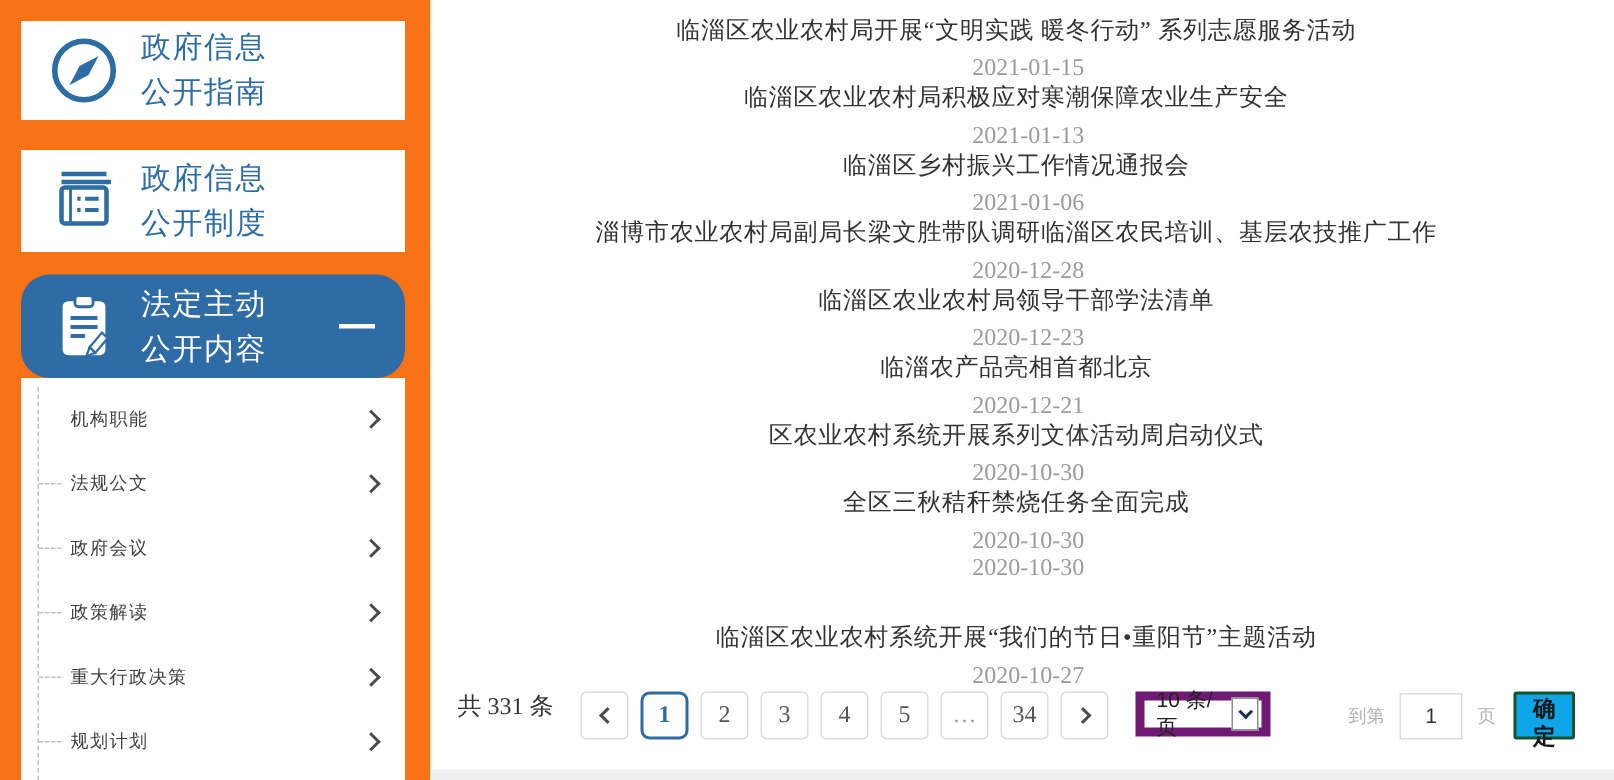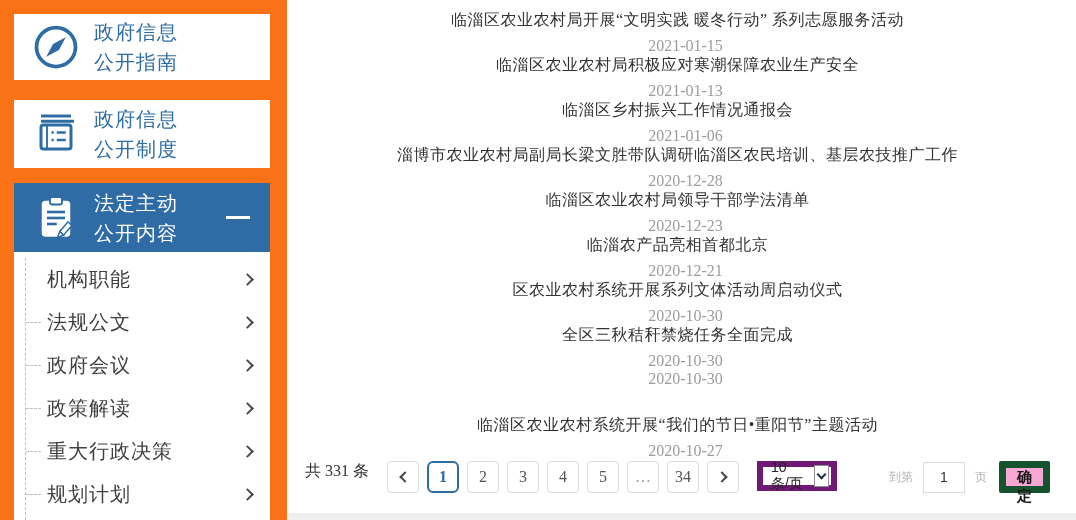--- a/index.html
+++ b/index.html
@@ -15,38 +15,38 @@
   
   .sidebar { width:287px; background:#f97316; flex-shrink:0; padding-left:14px; }
   .side-box {
     width:256px; background:#ffffff; display:flex; align-items:center;
     height:66px; margin-top:14px; cursor:pointer;
   }
   .side-box.b2 { height:68px; margin-top:20px; }
   .side-box.b3 { height:69px; margin-top:15px; }
   .side-box .box-icon { width:48px; height:48px; margin:0 14px 0 18px; flex-shrink:0; }
   .side-box .box-label { font-size:20px; line-height:30px; color:#2e6da4; letter-spacing:1px; }
-  .side-box.active { background:#2f6ba5; }
+  .side-box.active { background:#2f6ba5;border-radius:19px; }
   .side-box.active .box-label { color:#ffffff; }
   .collapse-dash { margin-left:auto; margin-right:20px; width:24px; height:3px; background:#ffffff; }
 
   .menu { width:256px; background:#ffffff; height:268px; position:relative; padding-top:6px; }
   .menu .tree-line {
     position:absolute; left:11px; top:6px; bottom:0; width:0;
     border-left:1px dashed #bfbfbf;
   }
   .menu-item {
     height:43px; display:flex; align-items:center; position:relative;
     padding-left:33px; cursor:pointer;
   }
   .menu-item .h-dash {
     position:absolute; left:12px; top:21px; width:15px; height:0;
     border-top:1px dashed #bfbfbf;
   }
-  .menu-item .mi-label { font-size:20px; color:#404040; letter-spacing:1px; }
+  .menu-item .mi-label { font-size:12px; color:#404040; letter-spacing:1px; }
   .menu-item .chev {
     margin-left:auto; margin-right:18px; width:9px; height:9px;
     border-top:2px solid #4a4a4a; border-right:2px solid #4a4a4a;
     transform:rotate(45deg);
   }
 
   
   .content { flex:1; background:#ffffff; padding:10px 26px 0 18px; position:relative; }
   .article-row {
     height:45px; display:flex; align-items:center; justify-content:space-between;flex-direction:column;
@@ -83,22 +83,22 @@
     transform:rotate(45deg); margin-top:-3px;
   }
   .goto-group { display:flex; align-items:center; margin-left:52px; }
   .goto-text { font-size:12px; color:#b3b3b3; white-space:nowrap; }
   .goto-input {
     width:42px; height:31px; border:1px solid #dcdcdc; margin:0 10px;
     text-align:center; font-family:"Liberation Sans", sans-serif; font-size:14px; color:#333;
     outline:none;
   }
   .confirm-btn {
-    height:32px; padding:0 11px; margin-left:12px; border:7px solid #14532d;
-    background:#f9a8d4; font-family:"Liberation Sans", sans-serif; font-size:15px;
+    height:32px; padding:0 11px; margin-left:12px; border:2px solid #14532d;
+    background:#0ea5e9; font-family:"Liberation Sans", sans-serif; font-size:15px;
     font-weight:bold; color:#1a1a1a; cursor:pointer; border-radius:2px;
   }
   .footer-strip {
     position:absolute; left:0; right:0; bottom:0; height:7px; background:#efefef;
   }
 </style>
 </head>
 <body>
 
 <div class="page">

